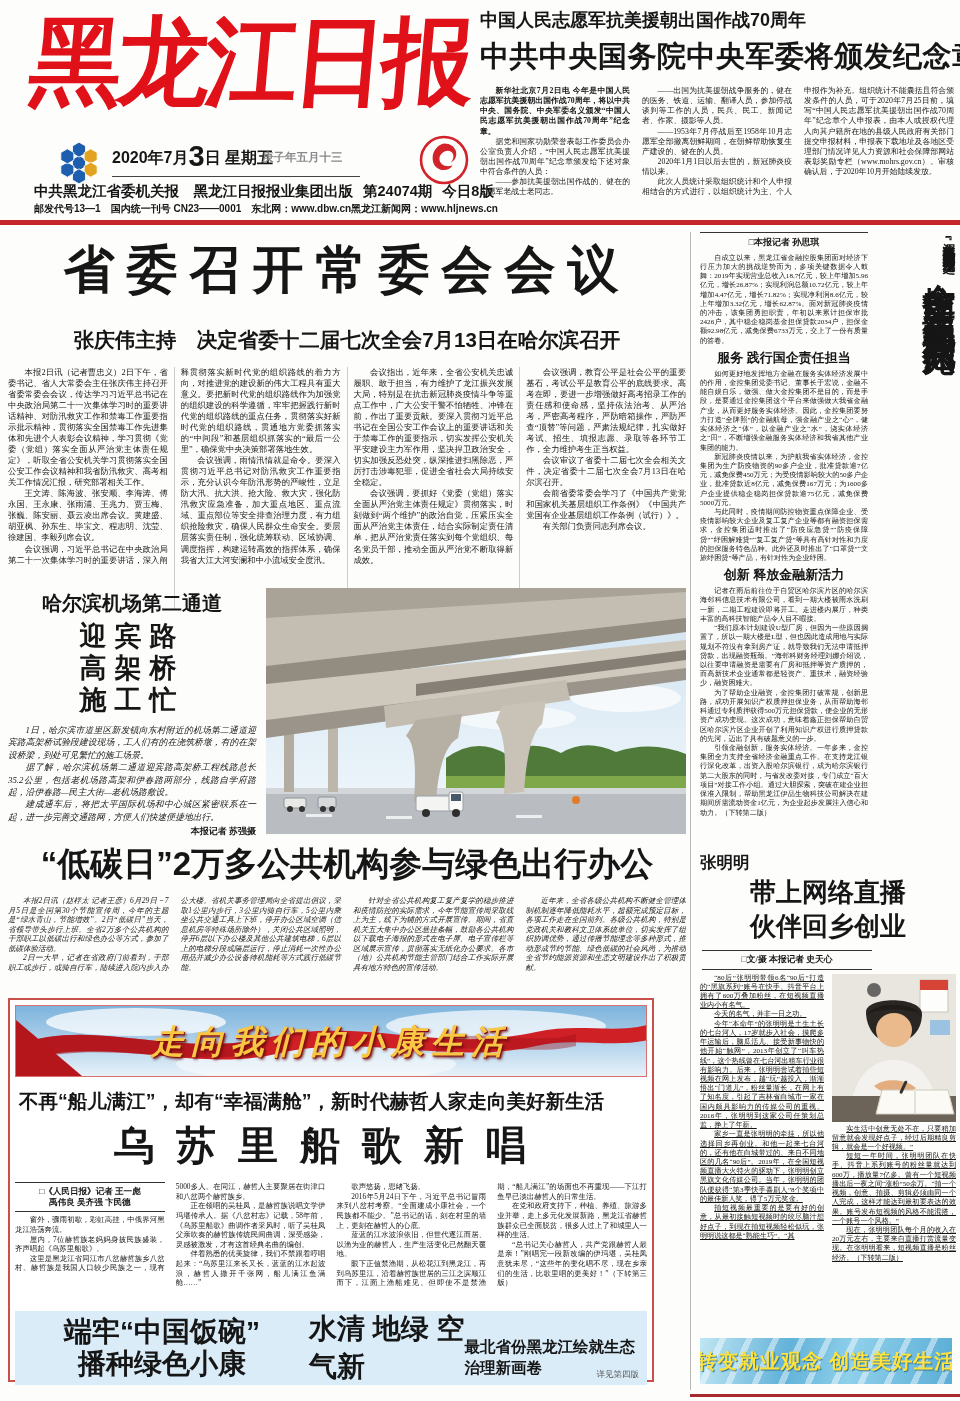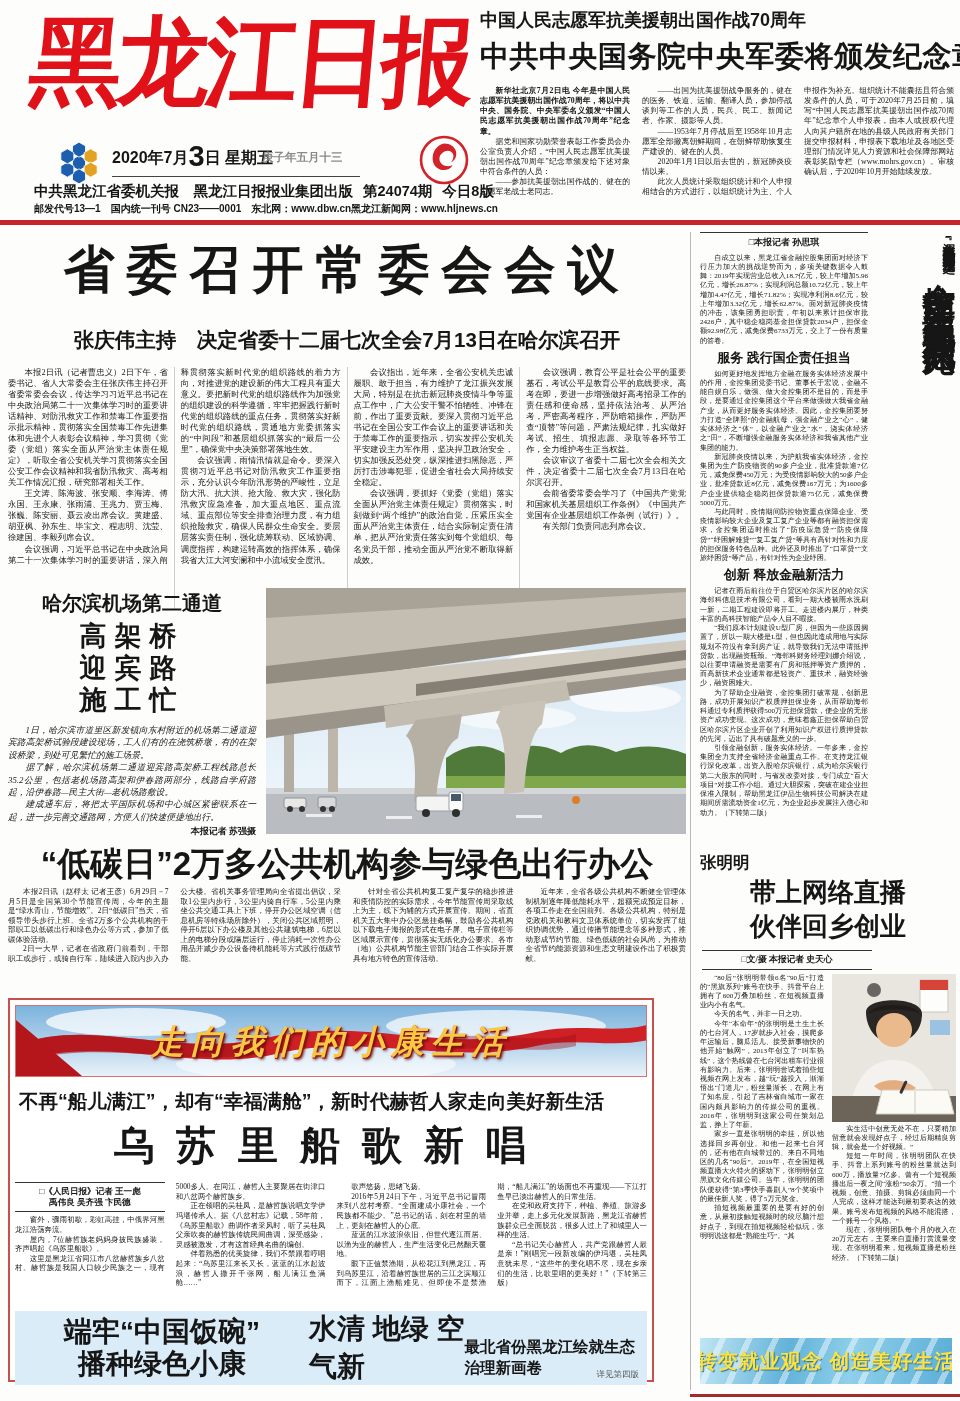--- a/index.html
+++ b/index.html
@@ -46,22 +46,22 @@
   .br-kicker{text-align:center;font-family:"Liberation Sans",sans-serif;font-weight:900;font-size:20px;}
   .br-headline{text-align:center;font-family:"Liberation Sans",sans-serif;font-weight:900;
       font-size:27px;line-height:1.18;letter-spacing:8px;margin-top:4px;}
   .br-body{margin-top:7px;font-size:8.8px;line-height:1.42;text-align:justify;font-style:italic;}
   .br-body p{margin:0;text-indent:2em;}
   .br-credit{text-align:right;font-size:9px;font-weight:bold;margin-top:2px;font-style:normal;}
   .photo-main{position:absolute;left:258px;top:6px;width:420px;height:246px;}
   
   .lowcarbon{position:absolute;left:8px;top:842px;width:678px;}
   .lc-headline{text-align:center;font-family:"Liberation Sans",sans-serif;font-weight:900;font-size:33px;}
-  .lc-body{column-count:4;column-gap:12px;font-size:7.5px;line-height:1.27;
-      text-align:justify;height:100px;overflow:hidden;}
+  .lc-body{margin-top:9px;column-count:4;column-gap:12px;font-size:7.5px;line-height:1.27;
+      text-align:justify;height:100px;overflow:hidden;font-style:italic;}
   
   .xiaokang{position:absolute;left:8px;top:998px;width:646px;height:384px;box-sizing:border-box;
       border:2.5px solid #c8504a;background:#fff;padding:5px;}
   .banner{position:relative;height:70px;border:1px solid #d8716d;overflow:hidden;
       background:linear-gradient(180deg,#7db4dd 0%,#a9cde8 45%,#e8f2fa 100%);}
   .banner-title{position:absolute;left:0;right:0;top:14px;text-align:center;
       font-family:"DejaVu Serif",serif;font-weight:900;font-style:italic;font-size:33px;
       color:#f8c845;letter-spacing:7px;text-shadow:1px 1px 0 #8a1010,2px 2px 3px #6f0c0c;}
   .xk-kicker{font-family:"Liberation Sans",sans-serif;font-weight:900;font-size:19.5px;margin:11px 4px 0;white-space:nowrap;}
   .xk-headline{text-align:center;font-family:"Liberation Sans",sans-serif;font-weight:900;
@@ -95,21 +95,21 @@
   .jk-vh .gap{display:inline-block;height:16px;}
   
   .zhang{position:absolute;left:700px;top:852px;width:256px;height:442px;}
   .zh-kicker{font-family:"Liberation Sans",sans-serif;font-weight:900;font-size:16.5px;}
   .zh-headline{text-align:center;font-family:"Liberation Sans",sans-serif;font-weight:900;
       font-size:26px;line-height:1.3;margin-top:2px;}
   .zh-byline{width:170px;margin:6px 0 4px 2px;border-top:1.2px solid #333;border-bottom:1.2px solid #333;
       text-align:center;font-weight:bold;font-size:8.8px;padding:3px 0;}
   .zh-cols{display:flex;gap:8px;height:330px;overflow:hidden;}
   .zh-col1{flex:1;font-size:7.1px;line-height:1.3;text-align:justify;overflow:hidden;}
-  .zh-col1 p,.zh-col2-text p{margin:0;text-indent:2em;}
+  .zh-col1 p,.zh-col2-text p{margin:0;text-indent:2em;text-decoration:underline;}
   .zh-col2{width:124px;}
   .portrait{width:124px;height:148px;}
   .zh-col2-text{font-size:7.1px;line-height:1.3;text-align:justify;overflow:hidden;height:178px;margin-top:3px;}
   
   .job-banner{position:absolute;left:700px;top:1338px;width:252px;height:46px;
       background:linear-gradient(100deg,#bfe6f3 0%,#62b2d9 35%,#8fd0ea 60%,#5aadd6 100%);
       display:flex;align-items:center;justify-content:center;overflow:hidden;}
   .job-banner:before{content:"";position:absolute;inset:0;
       background:repeating-linear-gradient(115deg,rgba(255,255,255,0) 0 18px,rgba(255,255,255,.45) 18px 24px);}
   .job-text{position:relative;font-family:"Liberation Sans",sans-serif;font-weight:900;font-size:20px;
@@ -185,22 +185,22 @@
       <p>会议审议了省委十二届七次全会相关文件，决定省委十二届七次全会7月13日在哈尔滨召开。</p>
       <p>会前省委常委会学习了《中国共产党党和国家机关基层组织工作条例》《中国共产党国有企业基层组织工作条例（试行）》。</p>
       <p>有关部门负责同志列席会议。</p>
     </div>
   </div>
 
   <div class="middle">
     <div class="bridge-text">
       <div class="br-kicker">哈尔滨机场第二通道</div>
       <div class="br-headline">
+        <div>迎宾路</div>
         <div>高架桥</div>
-        <div>迎宾路</div>
         <div>施工忙</div>
       </div>
       <div class="br-body">
         <p>1日，哈尔滨市道里区新发镇向东村附近的机场第二通道迎宾路高架桥试验段建设现场，工人们有的在浇筑桥墩，有的在架设桥梁，到处可见繁忙的施工场景。</p>
         <p>据了解，哈尔滨机场第二通道迎宾路高架桥工程线路总长35.2公里，包括老机场路高架和伊春路两部分，线路自学府路起，沿伊春路—民主大街—老机场路敷设。</p>
         <p>建成通车后，将把太平国际机场和中心城区紧密联系在一起，进一步完善交通路网，方便人们快速便捷地出行。</p>
         <div class="br-credit">本报记者 苏强摄</div>
       </div>
     </div>
     <div class="photo-main">

